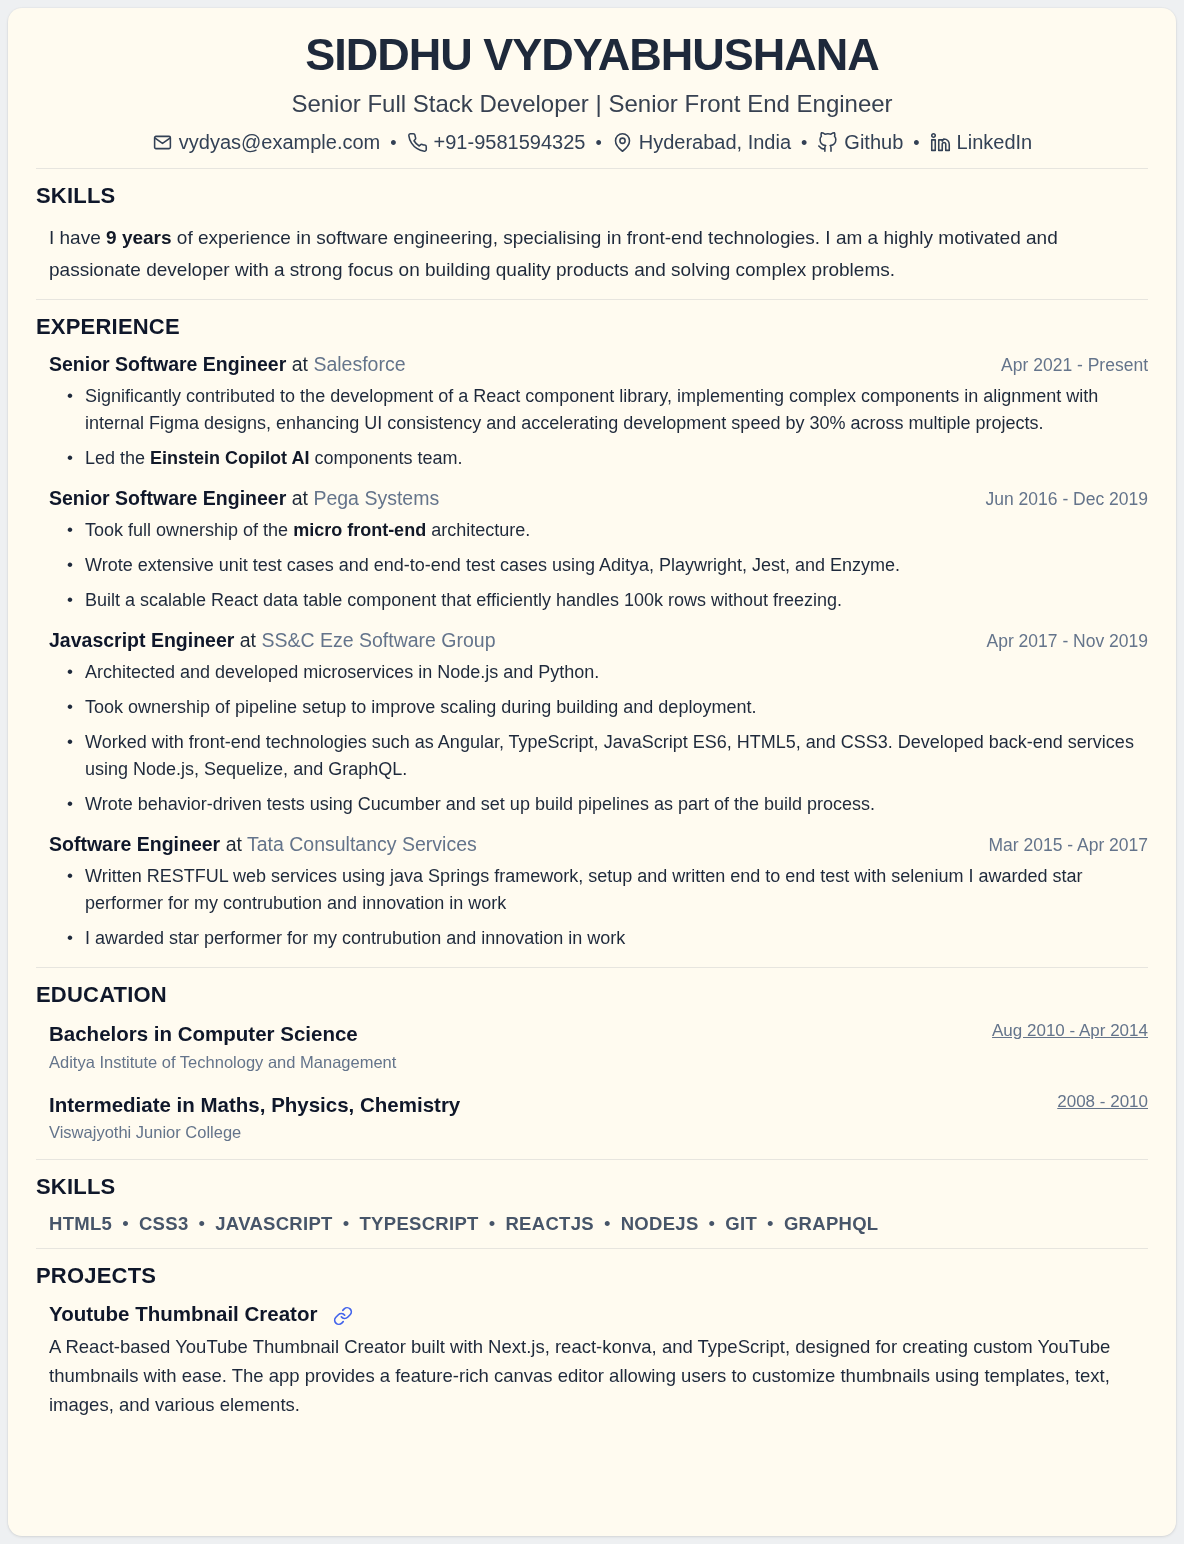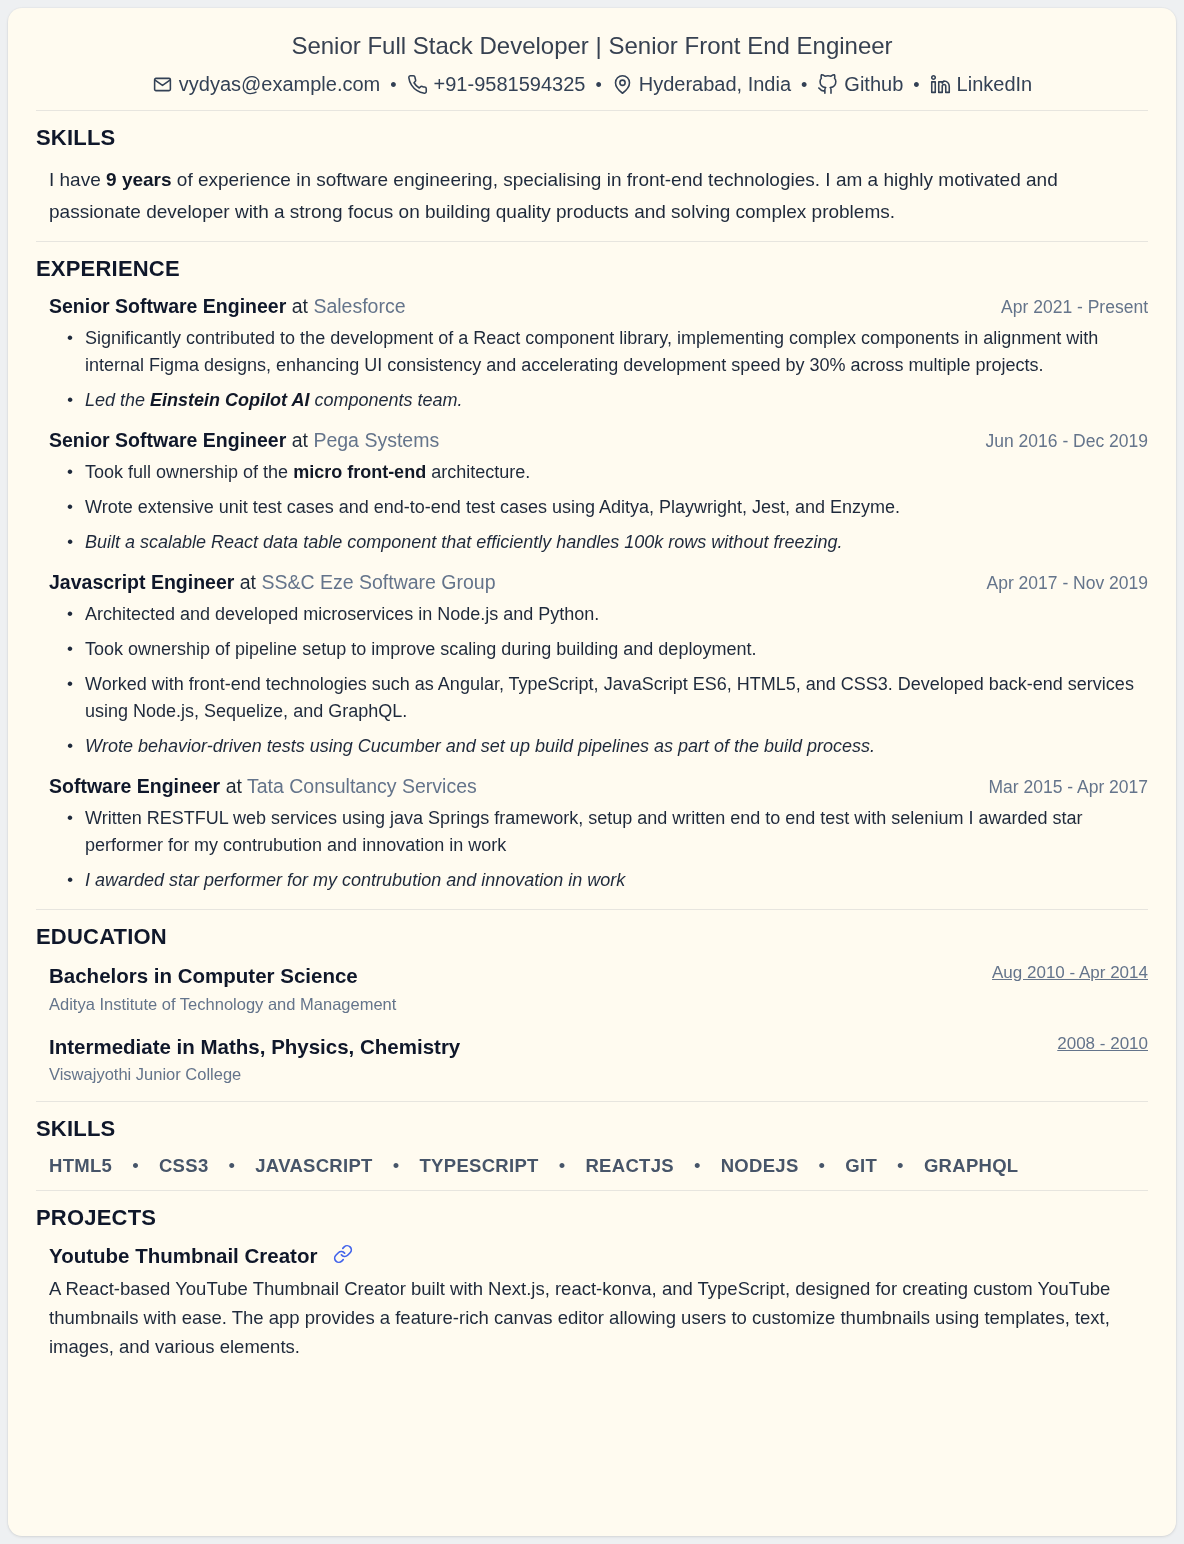--- a/index.html
+++ b/index.html
@@ -82,42 +82,43 @@
     padding-right: 8px;
   }
   ul.bullets li::before {
     content: "•";
     position: absolute;
     left: 0;
     top: 0px;
     color: #1e293b;
     font-size: 17px;
   }
-  ul.bullets li:last-child { margin-bottom: 0; font-style: italic; }
+  ul.bullets li:last-child { margin-bottom: 0; }
   
   .edu { display: flex; justify-content: space-between; align-items: flex-start; margin-bottom: 20px; }
   .edu:last-child { margin-bottom: 4px; }
   .edu-degree { font-size: 20.5px; font-weight: 700; color: #0f172a; line-height: 1.3; }
   .edu-school { font-size: 16.5px; color: #64748b; margin-top: 5px; }
   .edu-dates { font-size: 17px; color: #64748b; white-space: nowrap; padding-top: 0px; text-decoration: underline; }
   
-  .skills-line { font-size: 18.5px; font-weight: 700; color: #475569; letter-spacing: 0.3px; display: flex; align-items: flex-end; gap: 20px; flex-wrap: wrap; }
+  .skills-line { font-size: 18.5px; font-weight: 700; color: #475569; letter-spacing: 0.3px; display: flex; align-items: flex-end; gap: 10px; flex-wrap: wrap; }
   .skill-sep { font-weight: 400; color: #475569; }
   
-  .project-name-row { display: flex; align-items: flex-start; gap: 16px; margin-bottom: 7px; }
+  .project-name-row { display: flex; align-items: flex-end; gap: 16px; margin-bottom: 7px; }
   .project-name { font-size: 20.5px; font-weight: 700; color: #0f172a; }
   .project-link svg { width: 20px; height: 20px; stroke: #4263eb; fill: none; stroke-width: 2; stroke-linecap: round; stroke-linejoin: round; display: block; }
   .project-desc { font-size: 18.5px; line-height: 1.55; color: #1e293b; padding-right: 30px; }
 </style>
 </head>
 <body>
 
 <div class="page">
 
   <header class="hdr">
+    <div class="name">SIDDHU VYDYABHUSHANA</div>
     <div class="headline">Senior Full Stack Developer | Senior Front End Engineer</div>
     <div class="contact" id="contact-row">
         <span class="contact-item">
           <svg viewBox="0 0 24 24">
             <rect x="3" y="5" width="18" height="14" rx="1.5"></rect>
             <path d="M3.5 7l8.5 6 8.5-6"></path>
           </svg>
           <span>vydyas@example.com</span>
         </span>
         <span class="dot-sep">•</span>

